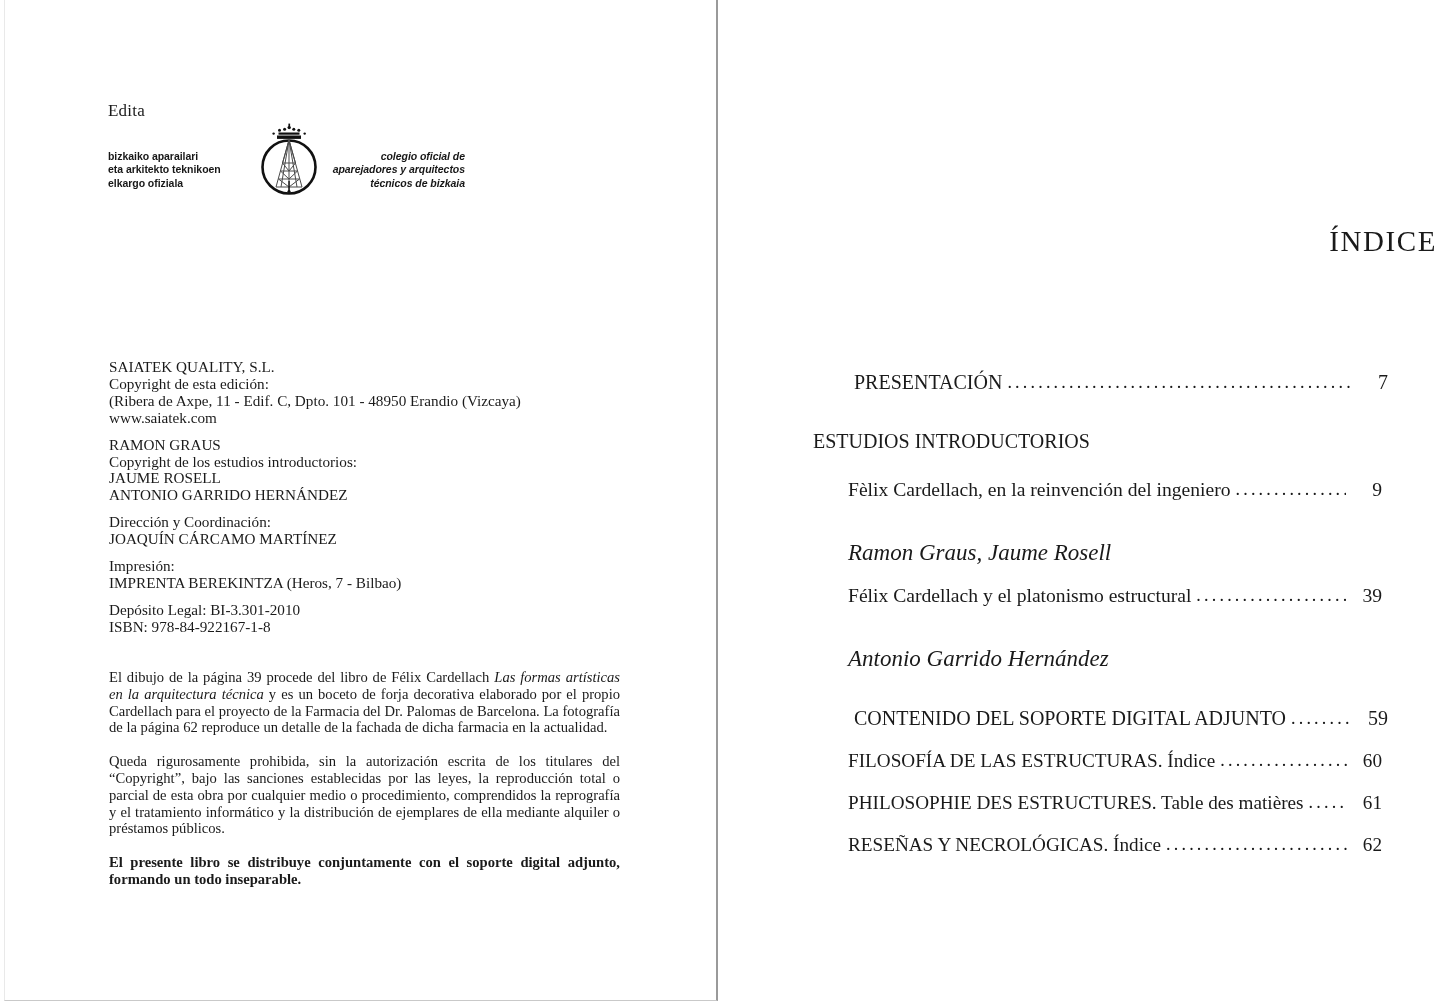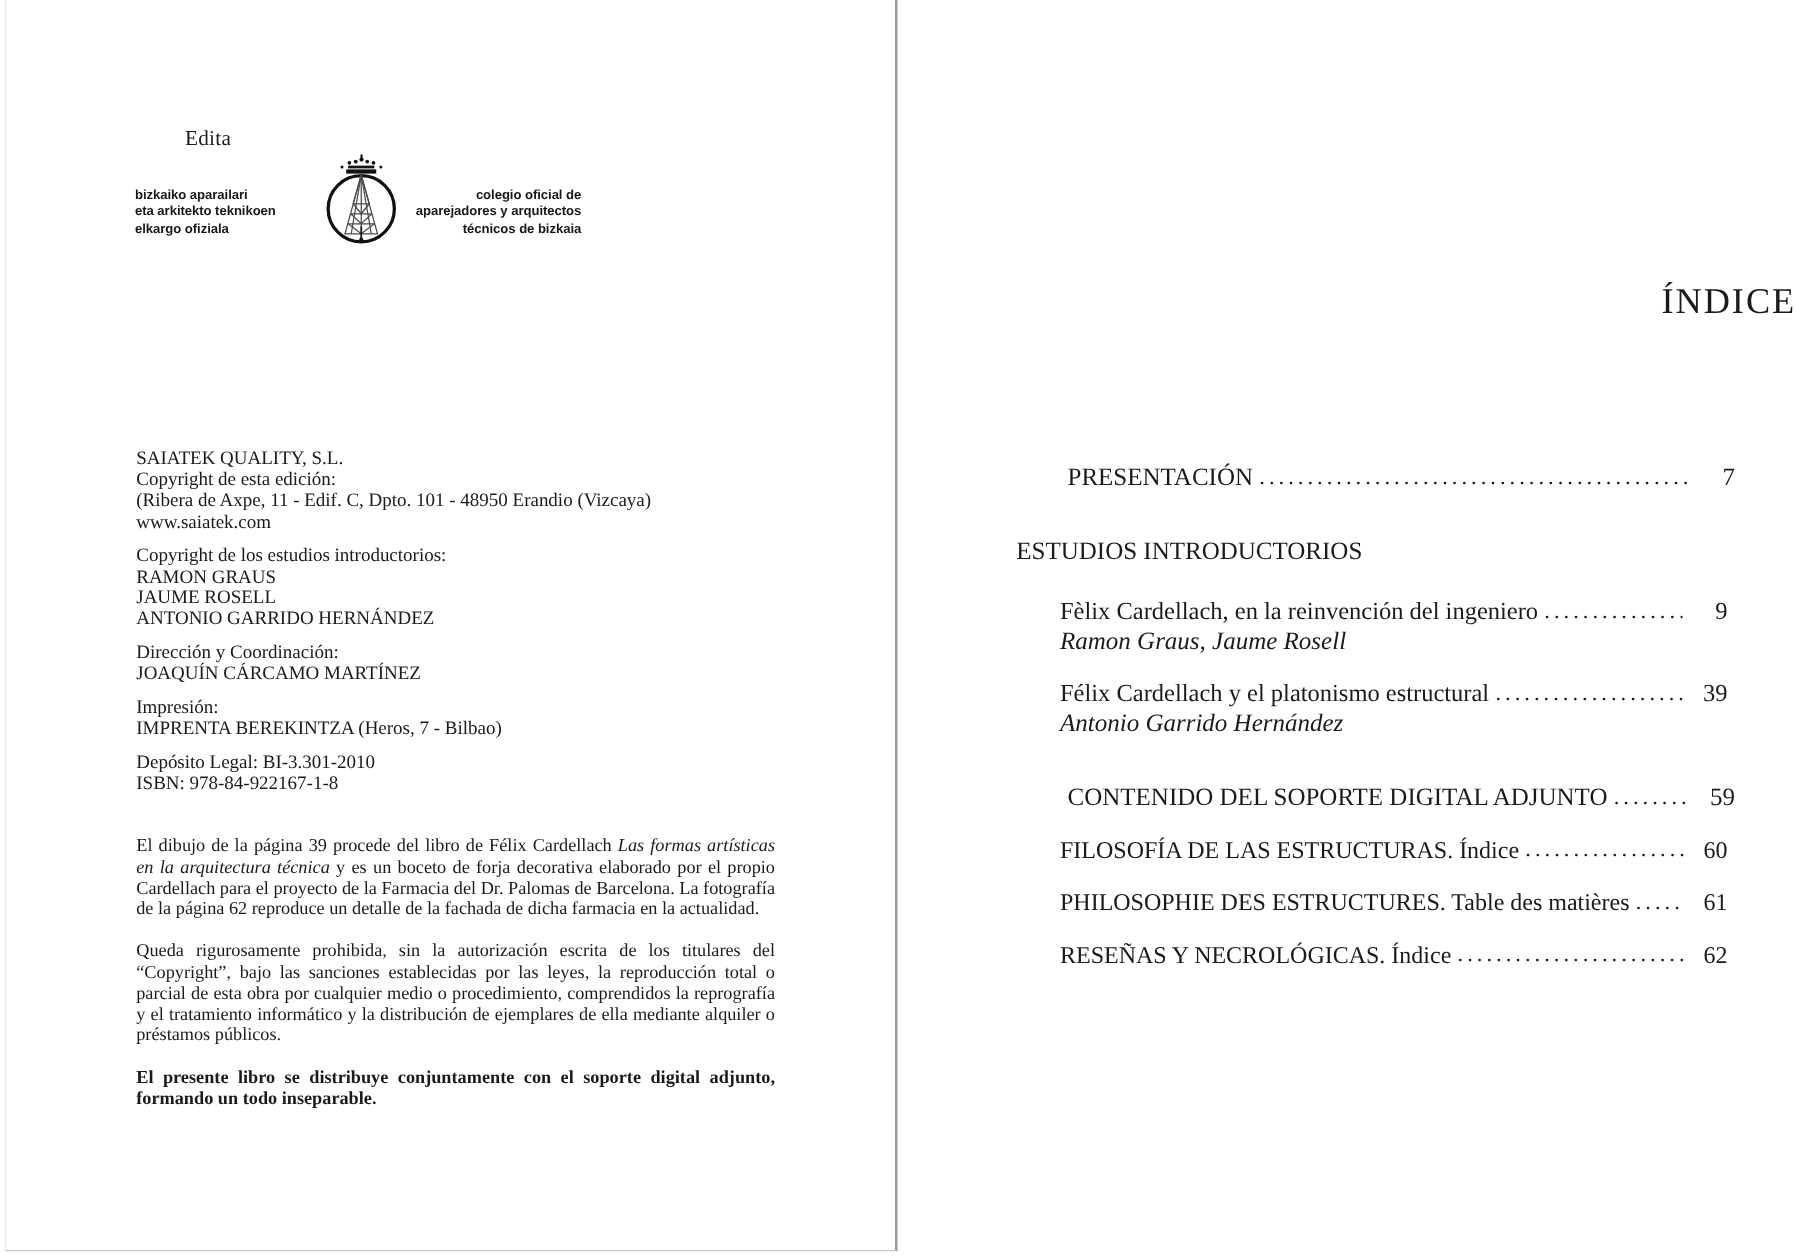--- a/index.html
+++ b/index.html
@@ -38,42 +38,41 @@
     height: 1005px;
   }
 
   
   .edita-label {
     position: absolute;
     left: 103px;
     top: 101px;
     font-size: 17px;
     letter-spacing: .2px;
-    margin-left: 40px;
   }
 
   .logo-block {
     position: absolute;
     left: 103px;
     top: 148px;
     width: 360px;
     height: 60px;
   }
   .logo-text {
     position: absolute;
     top: 2px;
     font-family: "Liberation Sans", sans-serif;
     font-size: 10.5px;
     font-weight: 700;
     line-height: 13.4px;
     color: #171717;
     letter-spacing: -0.05px;
   }
   .logo-text.left  { left: 0px;  width: 150px; text-align: left; }
-  .logo-text.right { left: 205px; width: 152px; text-align: right; }
+  .logo-text.right { left: 205px; width: 152px; text-align: right; font-style: italic; }
 
   .logo-mark {
     position: absolute;
     left: 150px;
     top: -27px;
     width: 62px;
     height: 78px;
   }
 
   .colophon {
@@ -147,22 +146,23 @@
 
   
   .heading-only { font-size: 20px; }
 
   
   .lvl-study { font-size: 19.6px; margin-left: 35px; }
   .lvl-study .pagenum { width: 34px; }
   .study-author {
     margin-left: 35px;
     font-style: italic;
-    font-size: 20px;
+    font-size: 23px;
     line-height: 24px;
+    margin-top: 40px;
   }
 
   
   .lvl-sub { font-size: 19.2px; margin-left: 35px; }
   .lvl-sub .pagenum { width: 32px; }
 
   .sp-36 { height: 36px; }
   .sp-26 { height: 26px; }
   .sp-20 { height: 20px; }
 </style>
@@ -221,22 +221,22 @@
   </div>
 
   <div class="colophon">
     <div class="grp">
       <div class="ln">SAIATEK QUALITY, S.L.</div>
       <div class="ln">Copyright de esta edición:</div>
       <div class="ln">(Ribera de Axpe, 11 - Edif. C, Dpto. 101 - 48950 Erandio (Vizcaya)</div>
       <div class="ln">www.saiatek.com</div>
     </div>
     <div class="grp">
+      <div class="ln">RAMON GRAUS</div>
       <div class="ln">Copyright de los estudios introductorios:</div>
-      <div class="ln">RAMON GRAUS</div>
       <div class="ln">JAUME ROSELL</div>
       <div class="ln">ANTONIO GARRIDO HERNÁNDEZ</div>
     </div>
     <div class="grp">
       <div class="ln">Dirección y Coordinación:</div>
       <div class="ln">JOAQUÍN CÁRCAMO MARTÍNEZ</div>
     </div>
     <div class="grp">
       <div class="ln">Impresión:</div>
       <div class="ln">IMPRENTA BEREKINTZA (Heros, 7 - Bilbao)</div>

